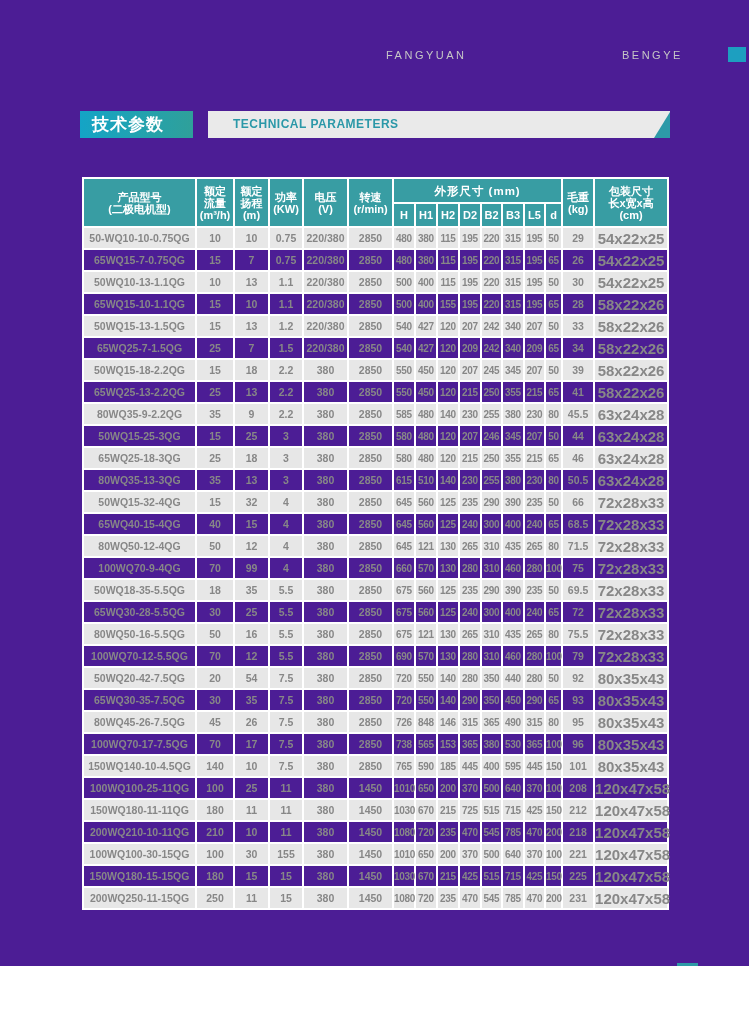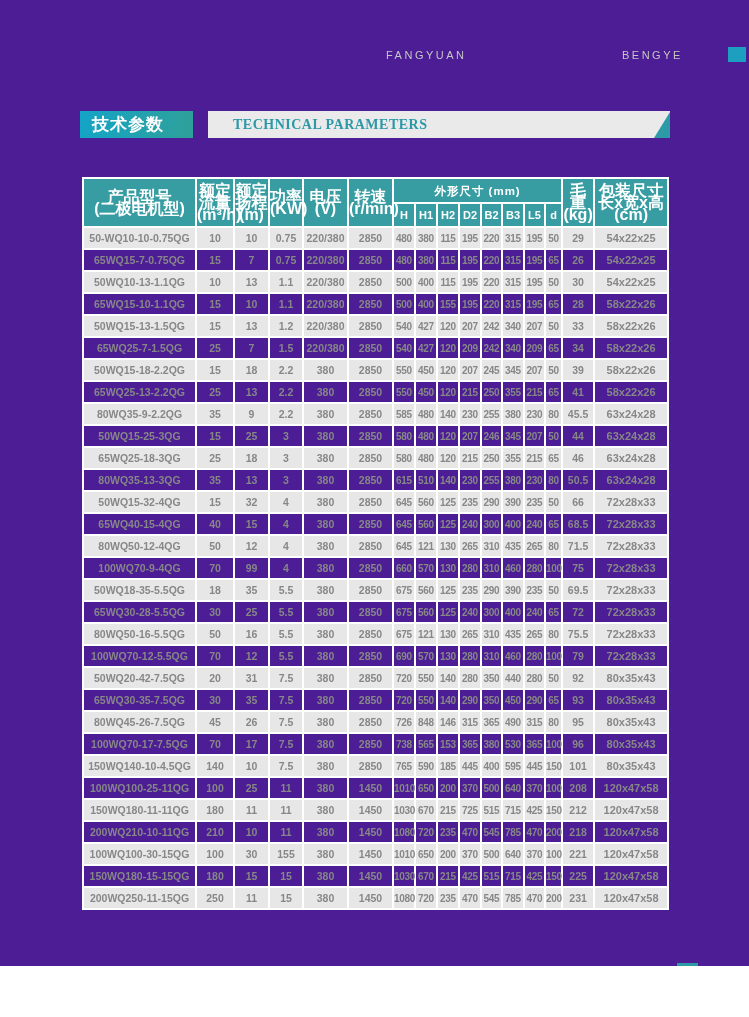--- a/index.html
+++ b/index.html
@@ -12,41 +12,41 @@
   .brand-left { left:386px; }
   .brand-right { left:622px; }
   .corner-square { position:absolute; left:728px; top:47px; width:18px; height:15px; background:#1d9fc0; }
 
   
   .title-badge { position:absolute; left:80px; top:111px; width:113px; height:27px;
     background:linear-gradient(90deg,#14a4c6,#2fa09a); color:#ffffff; font-weight:bold;
     font-size:17px; letter-spacing:1px; line-height:27px; padding-left:12px; }
   .title-bar { position:absolute; left:208px; top:111px; width:462px; height:27px;
     background:#eaeaea; }
-  .title-bar-text { position:absolute; left:25px; top:0; line-height:27px; font-size:14px;
-    font-weight:bold; letter-spacing:0.5px; color:#2b98a8;font-family:Liberation Serif, serif; }
+  .title-bar-text { position:absolute; left:25px; top:0; line-height:27px; font-size:12px;
+    font-weight:bold; letter-spacing:0.5px; color:#2b98a8; }
   .title-triangle { position:absolute; right:0; bottom:0; width:16px; height:26px;
     background:#2d9aa8; clip-path:polygon(100% 0,100% 100%,0 100%); }
 
   
   .tech-table { position:absolute; left:82px; top:177px; }
   table { border-collapse:collapse; table-layout:fixed; width:585px; }
   th,td { border:2px solid #ffffff; padding:0; text-align:center; vertical-align:middle;
     overflow:visible; white-space:nowrap; }
-  thead th { background:#389da3; color:#ffffff; font-weight:bold; font-size:16px;
+  thead th { background:#389da3; color:#ffffff; font-weight:bold; font-size:11px;
     line-height:12px; white-space:pre-line; }
   thead tr.h1 th { height:25px; }
   thead tr.h2 th { height:24px; font-size:11px; }
   th.group { font-size:11.5px; letter-spacing:1px; }
   tbody tr { height:22px;font-weight:bold; }
   tbody td { font-size:10.5px; color:#878787; }
   tbody tr:nth-child(odd) td { background:#e7e7e7; }
   td.c-dim { font-size:10px; letter-spacing:-0.3px; }
   td.c-model { font-size:10.5px; }
-  td.c-pack { font-size:11px; }
+  td.c-pack { font-size:15px; }
 
   
   .footer-line { position:absolute; left:80px; top:971px; width:592px; height:1px; background:#b5b5b5; }
   .page-num { position:absolute; left:677px; top:963px; width:21px; height:16px;
     background:#2d9aa6; color:#ffffff; font-size:10px; line-height:16px; text-align:center; }
 </style>
 </head>
 <body>
 
 <div class="page">
@@ -472,21 +472,21 @@
             <td class="c-dim">310</td>
             <td class="c-dim">460</td>
             <td class="c-dim">280</td>
             <td class="c-dim">100</td>
             <td class="c-num">79</td>
             <td class="c-pack">72x28x33</td>
           </tr>
           <tr>
             <td class="c-model">50WQ20-42-7.5QG</td>
             <td class="c-num">20</td>
-            <td class="c-num">31</td>
+            <td class="c-num">54</td>
             <td class="c-num">7.5</td>
             <td class="c-num">380</td>
             <td class="c-num">2850</td>
             <td class="c-dim">720</td>
             <td class="c-dim">550</td>
             <td class="c-dim">140</td>
             <td class="c-dim">280</td>
             <td class="c-dim">350</td>
             <td class="c-dim">440</td>
             <td class="c-dim">280</td>

